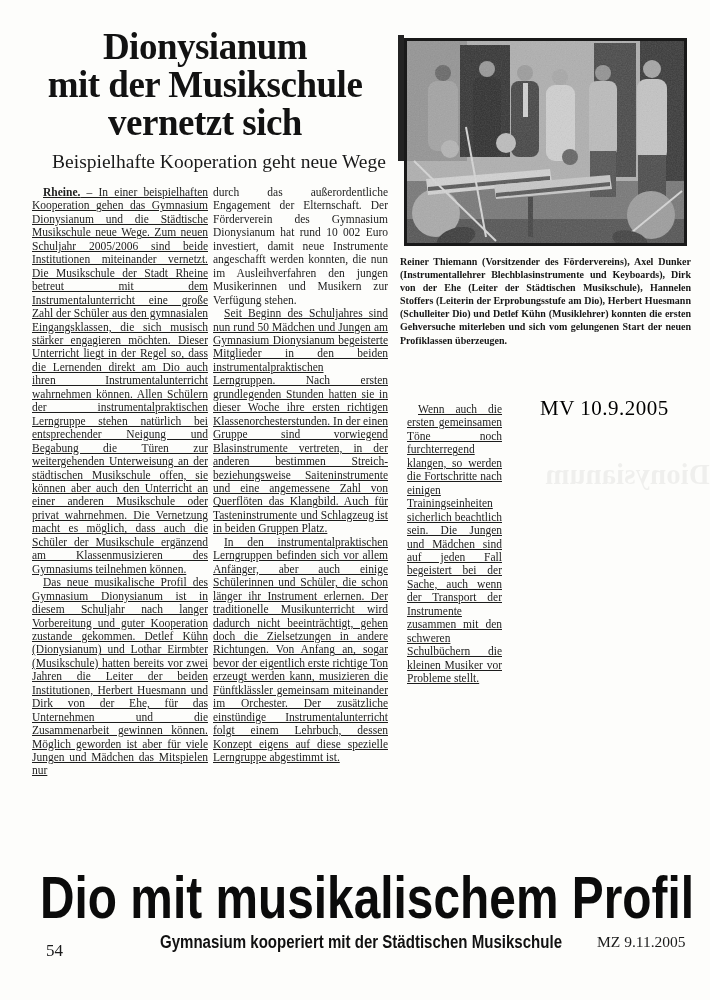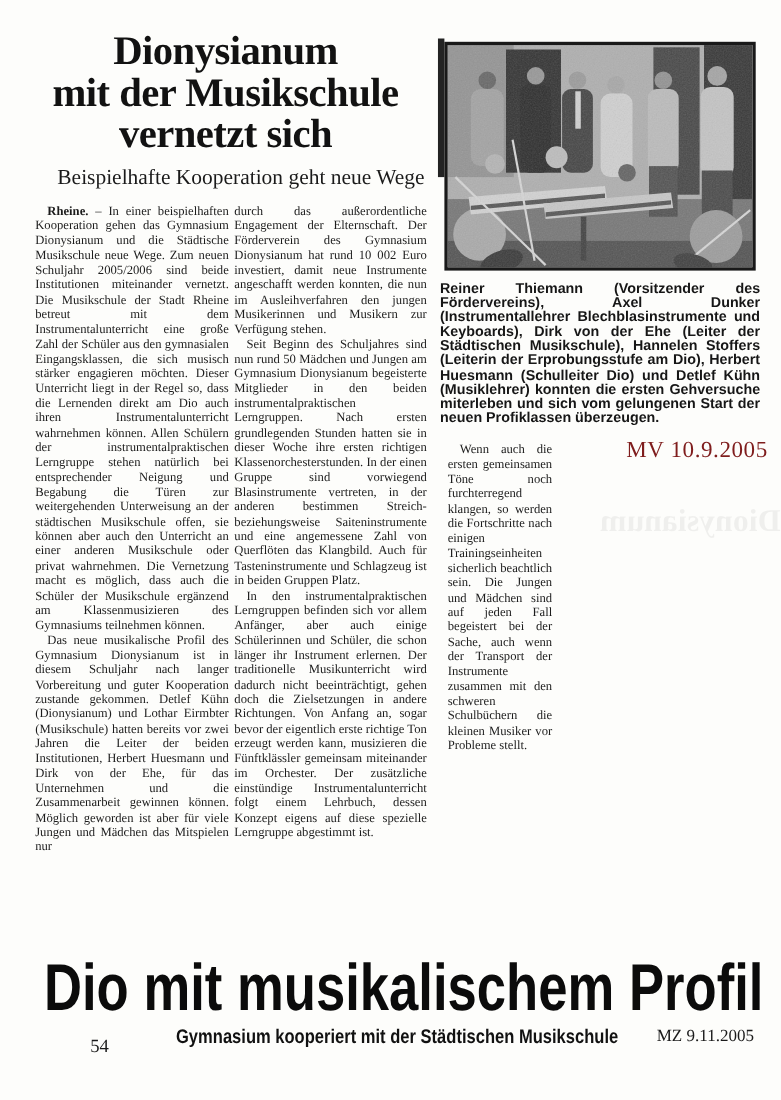--- a/index.html
+++ b/index.html
@@ -20,55 +20,55 @@
   }
   
   .bodycol {
     position:absolute; font-size:11.5px; line-height:13.45px;
     text-align:justify; color:#1c1c1c; hyphens:auto; -webkit-hyphens:auto;
   }
   .col1 { left:32px;  top:186px; width:176px; }
   .col2 { left:213px; top:186px; width:175px; }
   .col3 { left:407px; top:403px; width:95px; }
   .bodycol p { margin:0; }
-  .bodycol p.indent { text-indent:11px; }
+  .bodycol p.indent { text-indent:11px;text-decoration:underline; }
   .lead { font-weight:700; }
   
   .photo { position:absolute; left:398px; top:33px; width:293px; height:218px; }
   .photo svg { display:block; filter:grayscale(1) contrast(0.96); }
   
   .caption {
     position:absolute; left:400px; top:255px; width:291px;
-    font-family:Liberation Sans, sans-serif; font-weight:700;
-    font-size:13px; line-height:13.1px; text-align:justify; color:#161616;
+    font-family:Liberation Serif, serif; font-weight:700;
+    font-size:10px; line-height:13.1px; text-align:justify; color:#161616;
   }
   .mv-stamp {
     position:absolute; left:540px; top:396px; width:158px;
-    font-size:21px; letter-spacing:0.5px; color:#7f1d1d;text-align:right;
+    font-size:21px; letter-spacing:0.5px; color:#000000;
   }
   
   .ghost {
     position:absolute; left:545px; top:458px; width:165px;
     font-size:29px; font-weight:700; color:#000; opacity:0.05;
     transform:scaleX(-1); text-align:center; pointer-events:none;
   }
   
   .big-headline { position:absolute; left:38px; top:863px; width:660px; height:66px; }
   .big-headline text {
     font-family:"Liberation Sans", sans-serif; font-weight:700; fill:#0b0b0b;
   }
   .subhead { position:absolute; left:158px; top:929px; width:408px; height:26px; }
   .subhead text {
     font-family:"Liberation Sans", sans-serif; font-weight:700; fill:#111;
   }
   .mz-stamp {
     position:absolute; left:597px; top:933px; font-size:15.5px; color:#1b1b1b;
   }
   .page-number {
-    position:absolute; left:46px; top:941px; font-size:17px; color:#1b1b1b;margin-left:36px;
+    position:absolute; left:46px; top:941px; font-size:17px; color:#1b1b1b;
   }
 </style>
 </head>
 <body>
 
 <div class="page">
 
   <div class="title">
     <div>Dionysianum</div>
     <div>mit der Musikschule</div>

